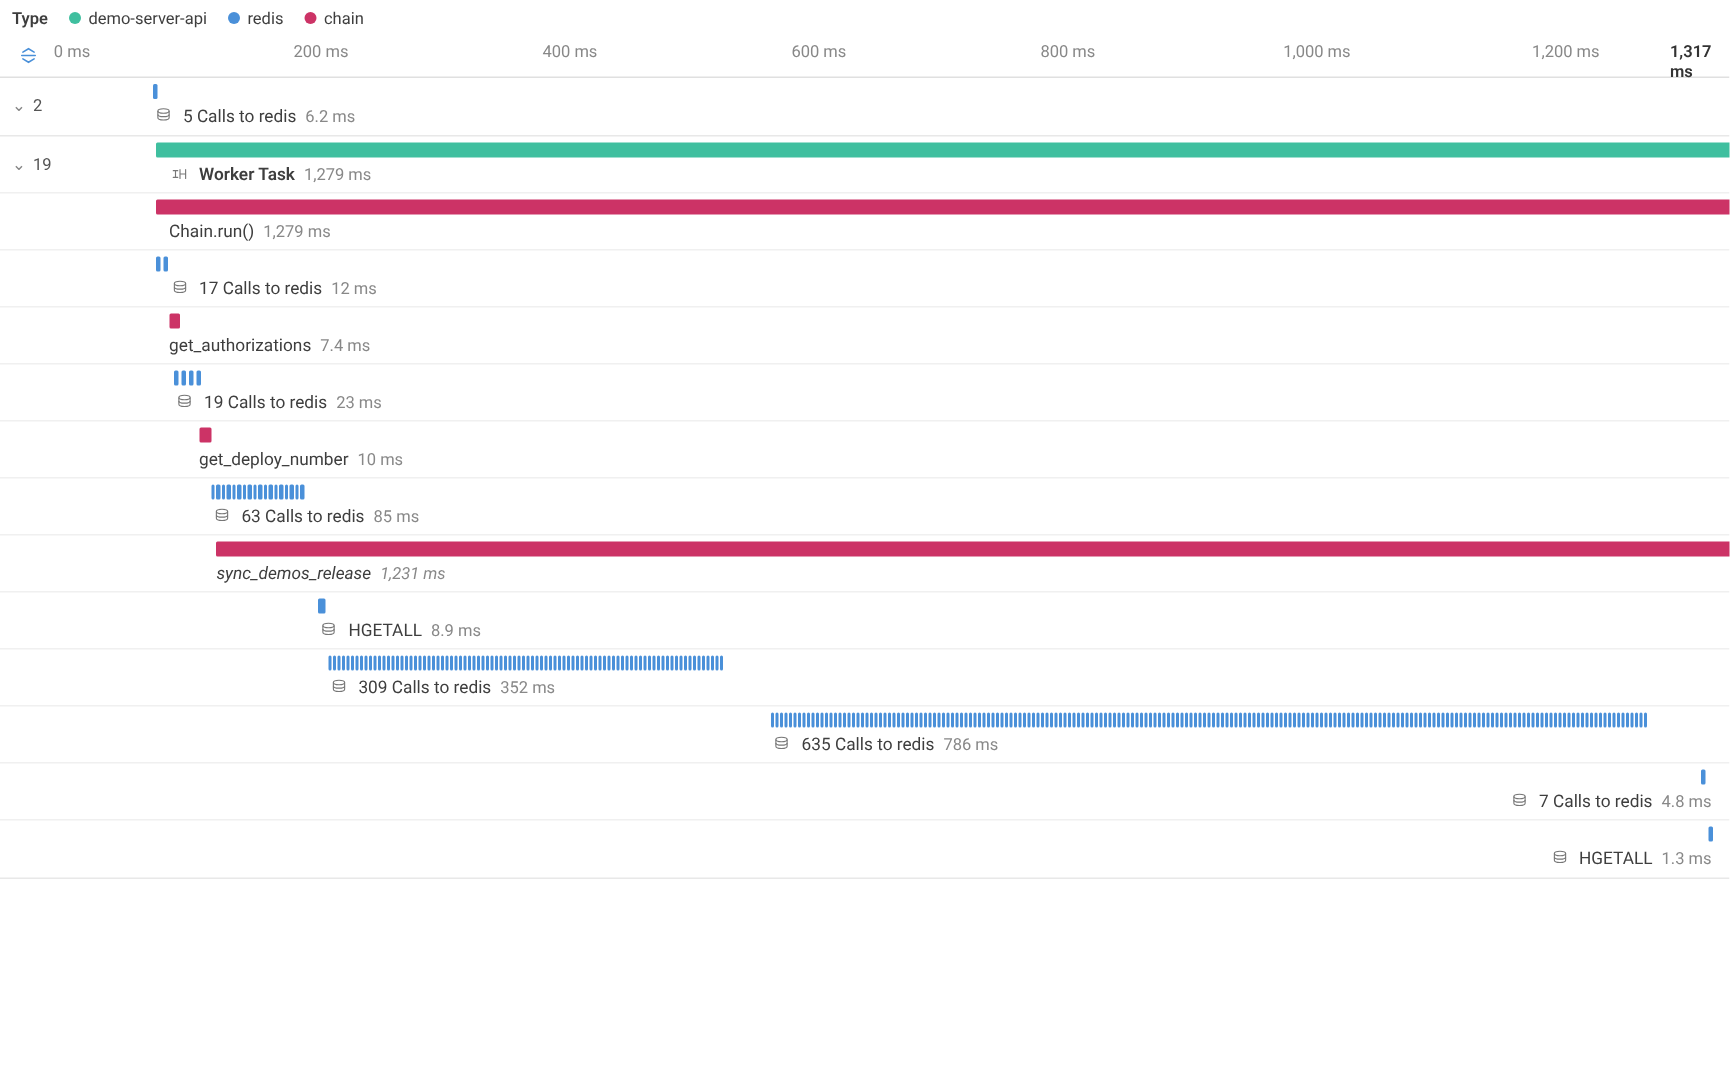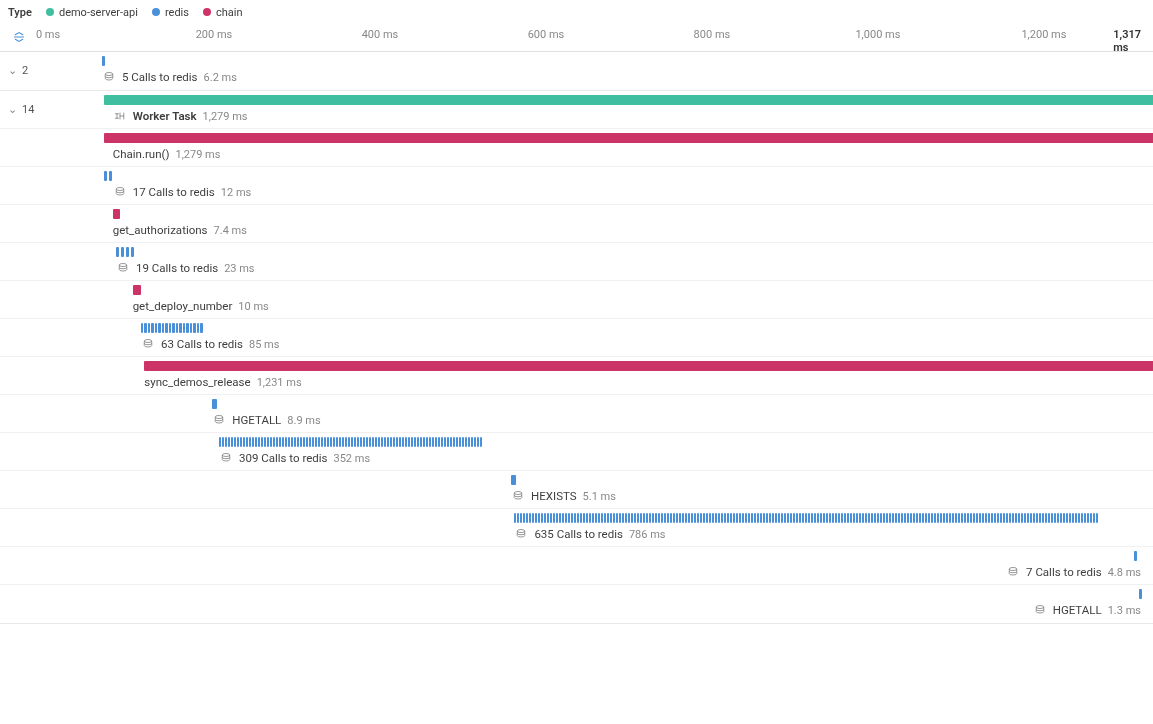--- a/index.html
+++ b/index.html
@@ -108,21 +108,21 @@
                 <span class="time">6.2 ms</span>
               </div>
             </div>
           </div>
         </div>
       </div>
       <div class="group">
         <div style="position: relative;">
           <div class="group-header" style="position: absolute; left: 0px; width: 48px; top: 6px;">
             <span class="chevron">⌄</span>
-            <span>14</span>
+            <span>19</span>
           </div>
           <div class="span-row">
             <div class="span-bar-area">
               <div class="bar bar-api" style="left: 5.16325%; width: 97.1147%;"></div>
               <div class="bar-label" style="left: 5.92255%;">
                 <span class="icon">
                   <svg class="ico" viewBox="0 0 16 16">
                     <path d="M2 5 L6 5 M4 5 L4 11 M2 11 L6 11 M8 4 L8 12 M8 8 L13 8 M13 4 L13 12" stroke="#777" stroke-width="1" fill="none" stroke-linecap="round"></path>
                   </svg>
                 </span>
@@ -229,21 +229,21 @@
                   </svg>
                 </span>
                 <span class="name">63 Calls to redis</span>
                 <span class="time">85 ms</span>
               </div>
             </div>
           </div>
           <div class="span-row">
             <div class="span-bar-area">
               <div class="bar bar-chain" style="left: 8.8079%; width: 93.47%;"></div>
-              <div class="bar-label" style="left: 8.8079%;">
+              <div class="bar-label" style="left: 8.8079%; font-style: italic;">
                 <span class="name">sync_demos_release</span>
                 <span class="time">1,231 ms</span>
               </div>
             </div>
           </div>
           <div class="span-row">
             <div class="span-bar-area">
               <div class="multi-bars" style="left: 15.0342%; gap: 1px;">
                 <div class="mini-bar" style="width: 5px; height: 10px;"></div>
               </div>
@@ -355,38 +355,20 @@
               <div class="bar-label" style="left: 15.6416%;">
                 <span class="icon">
                   <svg class="ico" viewBox="0 0 16 16">
                     <ellipse cx="8" cy="4" rx="5" ry="2" fill="none" stroke="#777" stroke-width="1"></ellipse>
                     <path d="M3 4 v6 a5 2 0 0 0 10 0 v-6" fill="none" stroke="#777" stroke-width="1"></path>
                     <path d="M3 7 a5 2 0 0 0 10 0" fill="none" stroke="#777" stroke-width="1"></path>
                   </svg>
                 </span>
                 <span class="name">309 Calls to redis</span>
                 <span class="time">352 ms</span>
-              </div>
-            </div>
-          </div>
-          <div class="span-row">
-            <div class="span-bar-area">
-              <div class="multi-bars" style="left: 42.369%; gap: 1px;">
-                <div class="mini-bar" style="width: 5px; height: 10px;"></div>
-              </div>
-              <div class="bar-label" style="left: 42.369%;">
-                <span class="icon">
-                  <svg class="ico" viewBox="0 0 16 16">
-                    <ellipse cx="8" cy="4" rx="5" ry="2" fill="none" stroke="#777" stroke-width="1"></ellipse>
-                    <path d="M3 4 v6 a5 2 0 0 0 10 0 v-6" fill="none" stroke="#777" stroke-width="1"></path>
-                    <path d="M3 7 a5 2 0 0 0 10 0" fill="none" stroke="#777" stroke-width="1"></path>
-                  </svg>
-                </span>
-                <span class="name">HEXISTS</span>
-                <span class="time">5.1 ms</span>
               </div>
             </div>
           </div>
           <div class="span-row">
             <div class="span-bar-area">
               <div class="multi-bars" style="left: 42.6727%; gap: 1px;">
                 <div class="mini-bar" style="width: 2px; height: 10px;"></div>
                 <div class="mini-bar" style="width: 2px; height: 10px;"></div>
                 <div class="mini-bar" style="width: 2px; height: 10px;"></div>
                 <div class="mini-bar" style="width: 2px; height: 10px;"></div>

